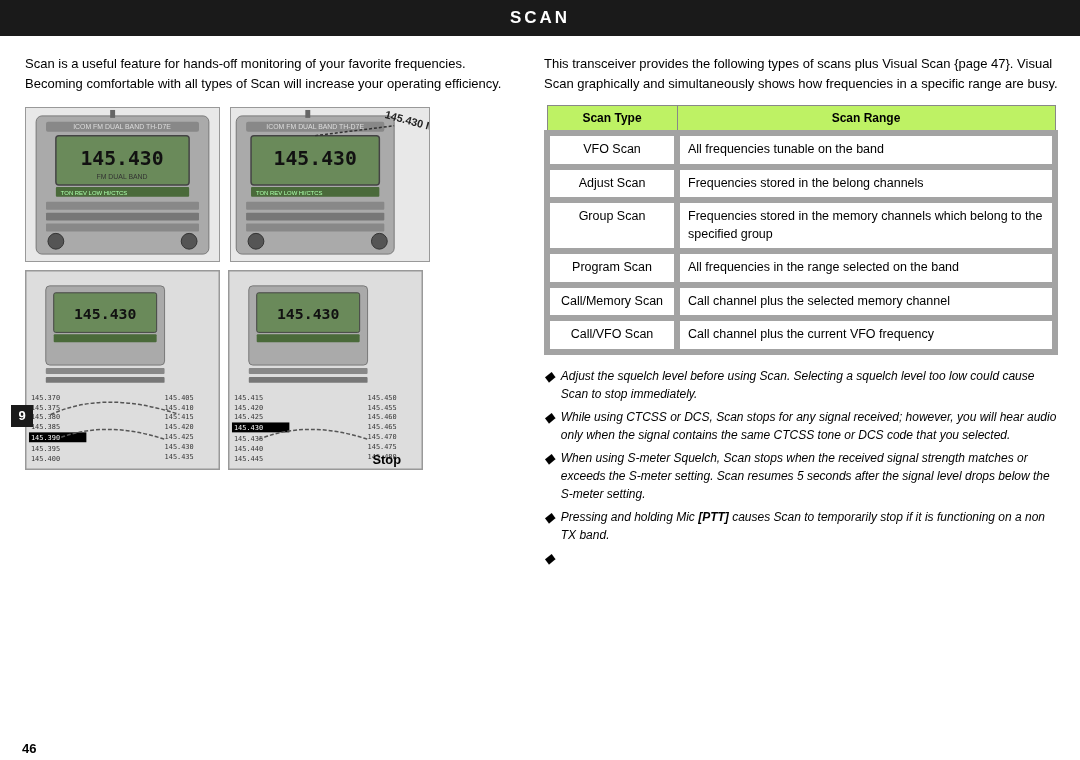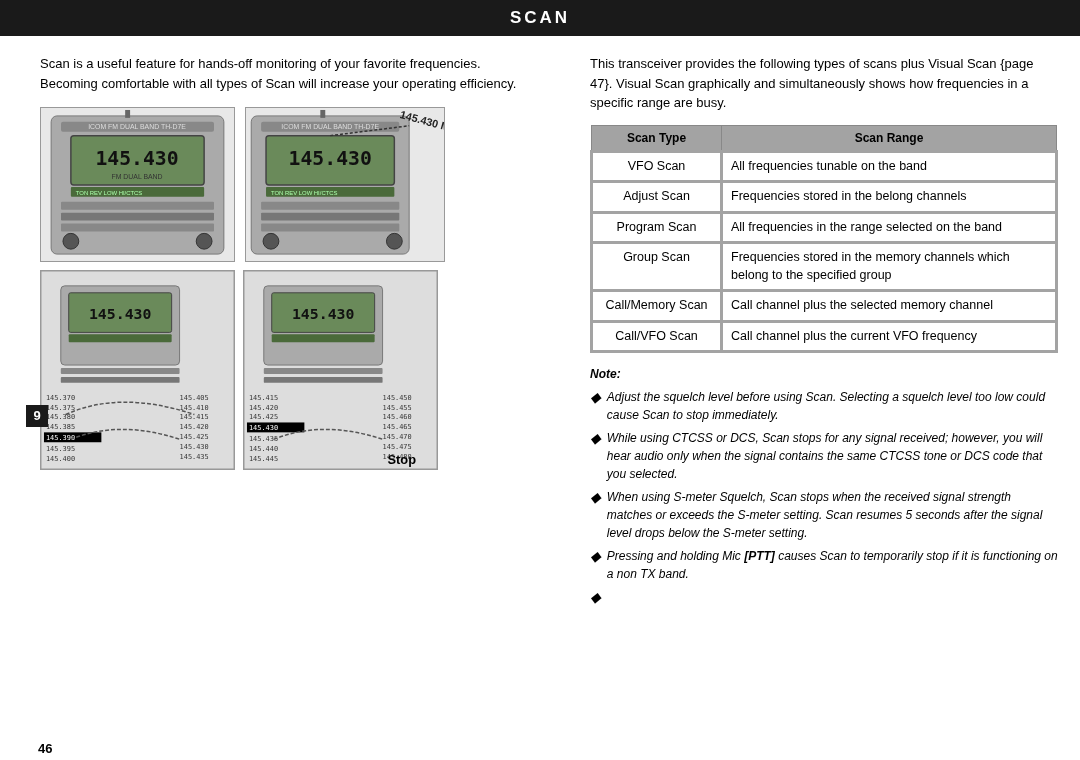--- a/index.html
+++ b/index.html
@@ -28,22 +28,22 @@
       padding: 8px 0;
       font-size: 17px;
       font-weight: bold;
       letter-spacing: 3px;
     }
 
     
     .main-content {
       display: flex;
       flex: 1;
-      padding: 18px 22px 10px 40px;
-      gap: 20px;
+      padding: 18px 22px 10px 25px;
+      gap: 29px;
     }
 
     
     .left-col {
       flex: 0 0 490px;
       display: flex;
       flex-direction: column;
       gap: 14px;
     }
 
@@ -78,45 +78,44 @@
       font-weight: bold;
       font-size: 13px;
     }
 
     
     .right-col {
       flex: 1;
       display: flex;
       flex-direction: column;
       gap: 12px;
-      margin-left: 40px;
     }
 
     .right-intro {
       font-size: 13px;
       line-height: 1.5;
     }
 
     
     .scan-table {
       width: 100%;
       border-collapse: collapse;
       font-size: 12.5px;
     }
 
     .scan-table th {
-      background: #a3a3a3;
+      background: #bef264;
       border: 1px solid #888;
       padding: 5px 8px;
       font-weight: bold;
       font-size: 12px;
     }
 
     .scan-table td {
-      border: 3px solid #a3a3a3;
+      border: 6px solid #a3a3a3;
       padding: 5px 8px;
       vertical-align: top;
       line-height: 1.4;
     }
 
     .scan-table td:first-child {
       text-align: center;
       font-weight: normal;
       white-space: nowrap;
       width: 130px;
@@ -145,21 +144,20 @@
       flex-shrink: 0;
       font-size: 14px;
       line-height: 1.3;
     }
 
     
     .page-footer {
       padding: 4px 22px;
       font-size: 13px;
       font-weight: bold;
-      margin-left: 16px;
     }
 
     
     .svg-container {
       width: 100%;
       height: 100%;
     }
   </style>
 </head>
 <body>
@@ -335,40 +333,39 @@
         <tbody>
           <tr>
             <td>VFO Scan</td>
             <td>All frequencies tunable on the band</td>
           </tr>
           <tr>
             <td>Adjust Scan</td>
             <td>Frequencies stored in the belong channels</td>
           </tr>
           <tr>
+            <td>Group Scan</td>
+            <td>Frequencies stored in the memory channels which belong to the specified group</td>
+          </tr>
+          <tr>
             <td>Program Scan</td>
             <td>All frequencies in the range selected on the band</td>
           </tr>
           <tr>
-            <td>Group Scan</td>
-            <td>Frequencies stored in the memory channels which belong to the specified group</td>
-          </tr>
-          <tr>
             <td>Call/Memory Scan</td>
             <td>Call channel plus the selected memory channel</td>
           </tr>
           <tr>
             <td>Call/VFO Scan</td>
             <td>Call channel plus the current VFO frequency</td>
           </tr>
         </tbody>
       </table>
 
       <div class="notes-section">
-        <div class="notes-title">Note:</div>
         <div class="note-item">
           <span class="note-bullet">◆</span>
           <span>Adjust the squelch level before using Scan.  Selecting a squelch level too low could cause Scan to stop immediately.</span>
         </div>
         <div class="note-item">
           <span class="note-bullet">◆</span>
           <span>While using CTCSS or DCS, Scan stops for any signal received; however, you will hear audio only when the signal contains the same CTCSS tone or DCS code that you selected.</span>
         </div>
         <div class="note-item">
           <span class="note-bullet">◆</span>

